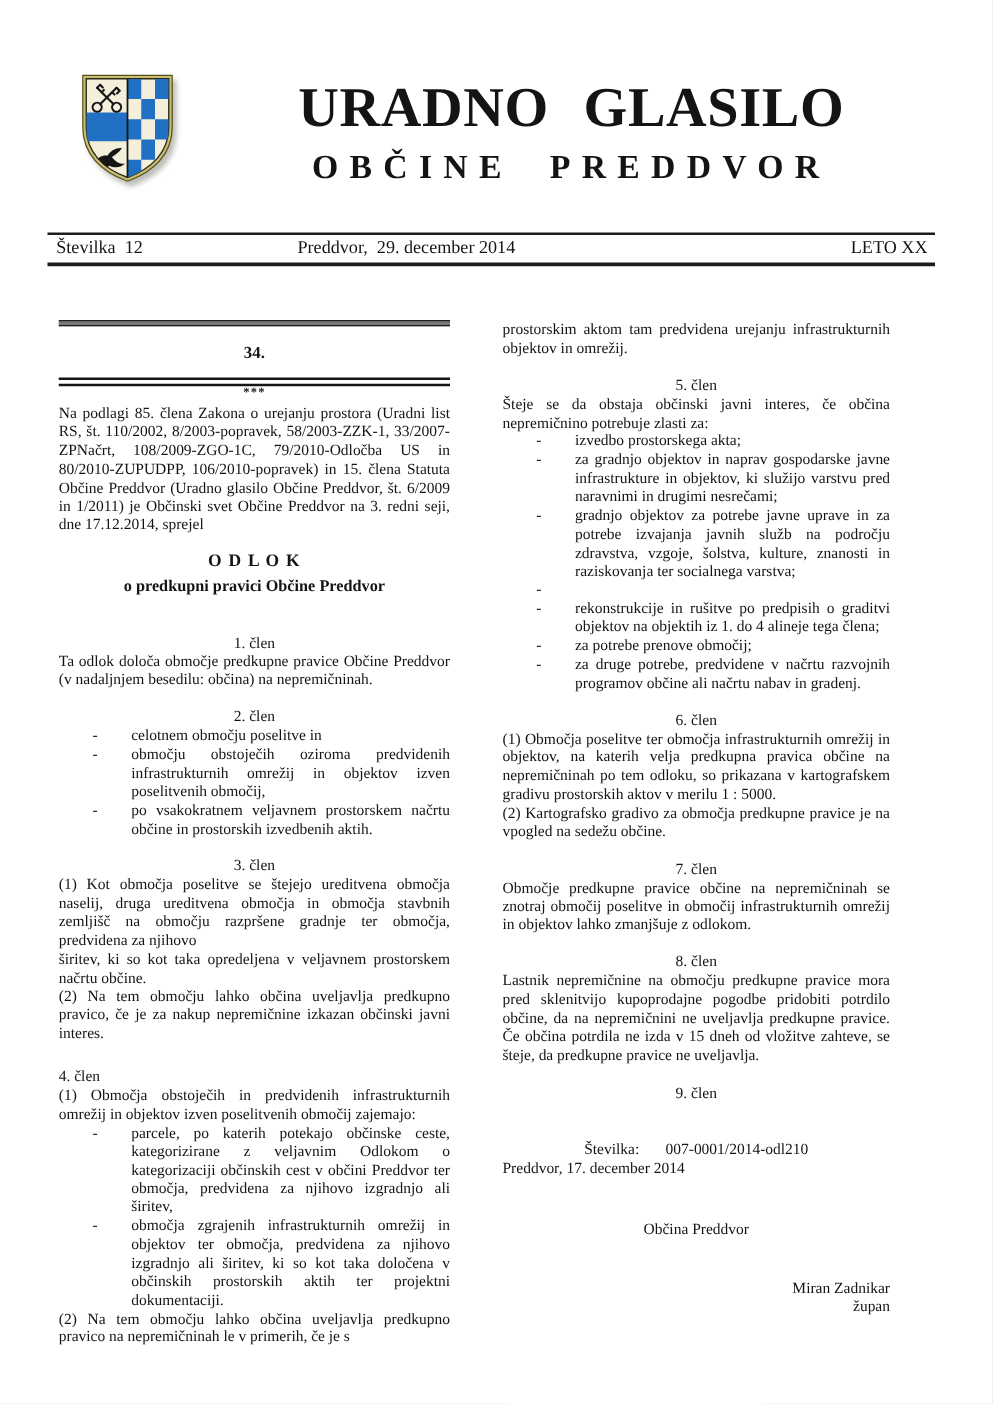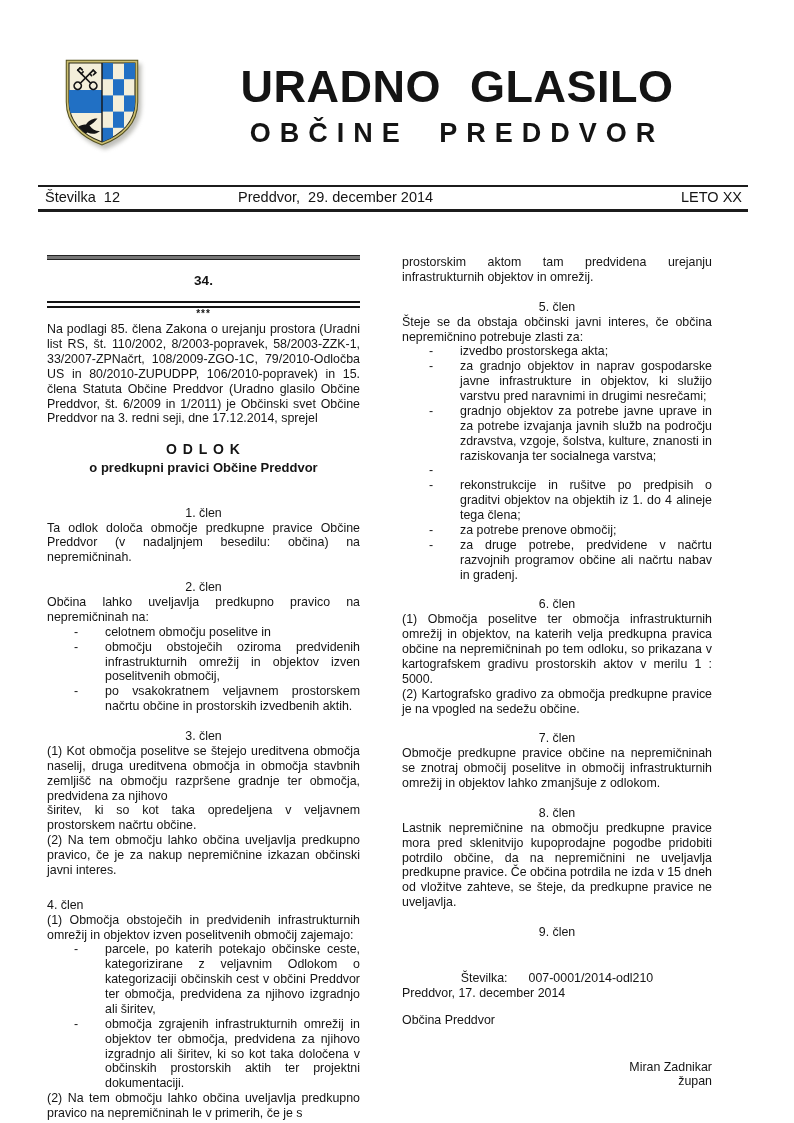--- a/index.html
+++ b/index.html
@@ -1,19 +1,19 @@
 <!DOCTYPE html>
 <html><head>
 <meta charset="utf-8">
 <style>
   html,body { margin:0; padding:0; background:#e8e8e8; }
   .page {
     width:794px; height:1123px; background:#ffffff; position:relative;
     margin:0 auto; overflow:hidden; color:#141414;
-    font-family:Liberation Sans, sans-serif;
+    font-family:Liberation Serif, serif;
   }
   
   .masthead { display:flex; align-items:flex-start; padding:56px 46px 0 38px; }
   .crest-wrap { flex:none; width:104px; padding-left:24px; }
   .crest-wrap svg { filter:drop-shadow(3px 4px 2px rgba(110,110,100,.45)); }
   .mast-titles { flex:1; text-align:center; padding-top:8px; }
   .title1 { font-size:45px; font-weight:bold; letter-spacing:.5px; word-spacing:16px; line-height:1; white-space:nowrap; }
   .title2 { font-size:27px; font-weight:bold; letter-spacing:9px; word-spacing:14px; margin-top:9px; white-space:nowrap; }
   
   .info-bar {
@@ -38,21 +38,21 @@
   .clen { text-align:center; margin-top:15px; }
   .clen.big-gap { margin-top:30px; }
   .clen.align-left { text-align:left; margin-top:20px; }
   .li { display:flex; padding-left:27px; }
   .li .dash { flex:none; width:31px; }
   .li .txt  { flex:1; text-align:justify; }
   
   .ref-row { margin-top:31px; display:flex; text-align:left;justify-content:center; }
   .ref-value { margin-left:21px; }
   .place-date { text-align:left; }
-  .org { margin-top:12px; }
+  .org { text-align:center; margin-top:34px; }
   .signer { margin-left:52%; text-align:right; margin-top:32px; }
 </style>
 </head>
 <body>
 
 <div class="page">
 
   <header class="masthead">
     <div class="crest-wrap">
       <svg width="80" height="92" viewBox="0 0 80 92">
@@ -122,21 +122,20 @@
 
       <div class="decree">
         <div class="decree-t">O D L O K</div>
         <div class="decree-s">o predkupni pravici Občine Preddvor</div>
       </div>
 
       <div class="clen big-gap">1. člen</div>
       <p class="body">Ta odlok določa območje predkupne pravice Občine Preddvor (v nadaljnjem besedilu: občina) na nepremičninah.</p>
 
       <div class="clen">2. člen</div>
-      <p class="body">Občina lahko uveljavlja predkupno pravico na nepremičninah na:</p>
       <div class="li">
         <span class="dash">-</span>
         <span class="txt">celotnem območju poselitve in</span>
       </div>
       <div class="li">
         <span class="dash">-</span>
         <span class="txt">območju obstoječih oziroma predvidenih infrastrukturnih omrežij in objektov izven poselitvenih območij,</span>
       </div>
       <div class="li">
         <span class="dash">-</span>

